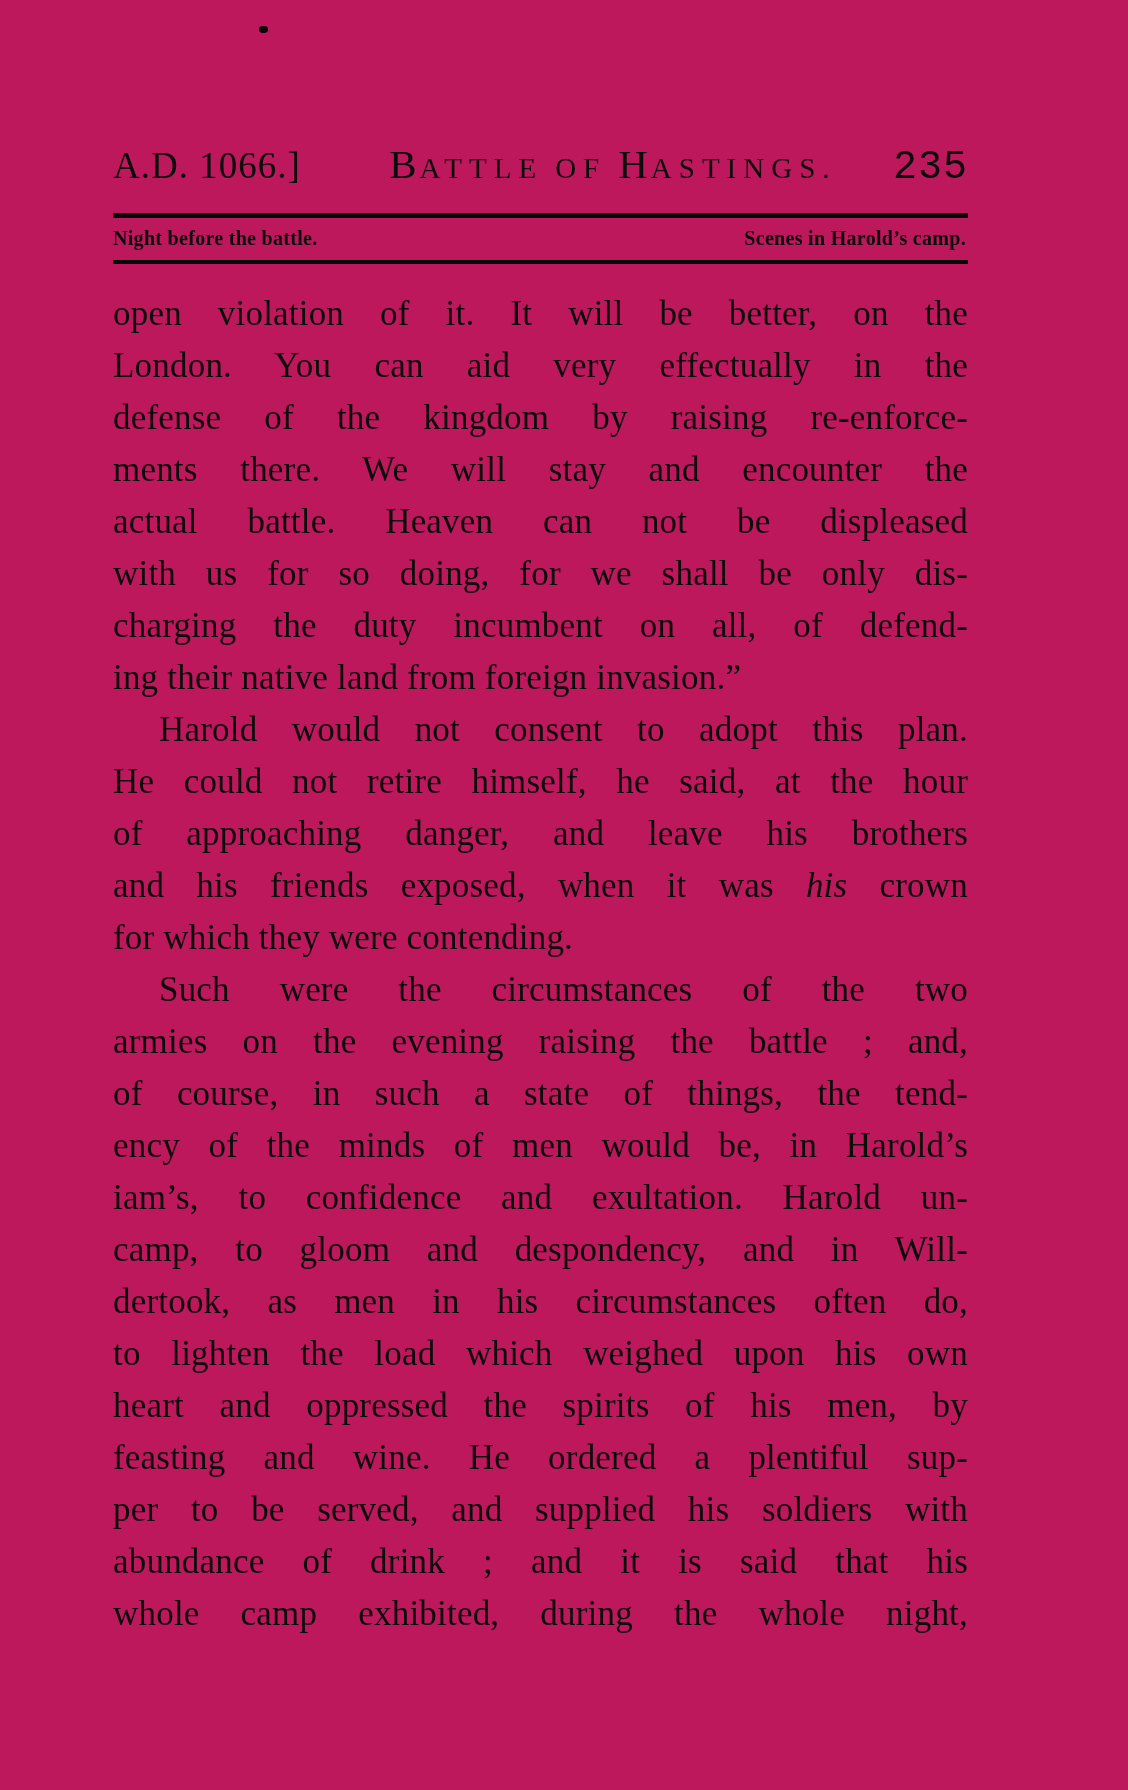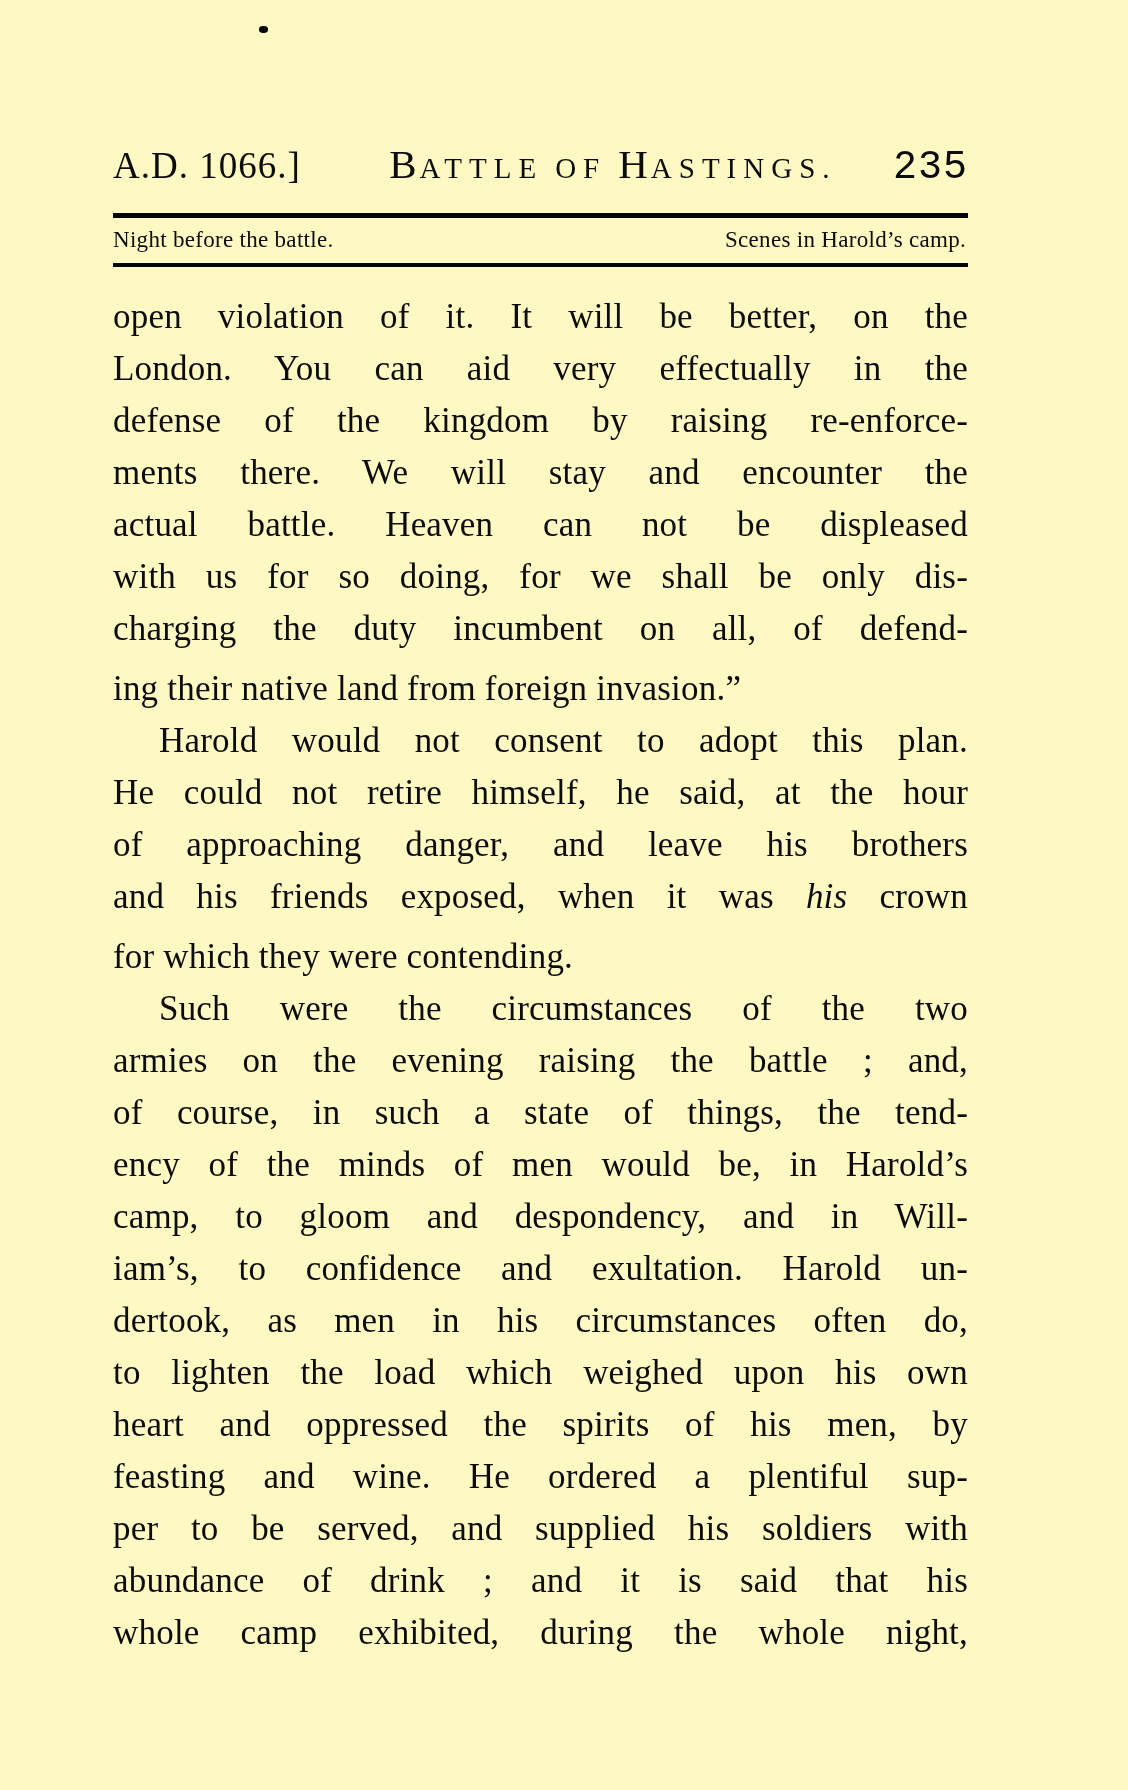--- a/index.html
+++ b/index.html
@@ -1,20 +1,20 @@
 <!DOCTYPE html>
 <html><head>
 <meta charset="utf-8">
 <style>
   html, body { margin: 0; padding: 0; }
   .page {
     position: relative;
     width: 1128px;
     height: 1790px;
-    background: #fef9c3;
+    background: #be185d;
     color: #0c0c0c;
     font-family: "Liberation Serif", serif;
     overflow: hidden;
   }
   .speck {
     position: absolute;
     left: 259px;
     top: 26px;
     width: 9px;
     height: 7px;
@@ -49,42 +49,42 @@
   .pagenum { font-size: 40px; letter-spacing: 1px; font-family: Liberation Mono, monospace; }
   .rule-thick {
     height: 5px;
     background: #060606;
     margin-top: 15px;
   }
   .runheads {
     display: flex;
     justify-content: space-between;
     align-items: baseline;
-    font-size: 23px;
-    font-weight: normal;
+    font-size: 20px;
+    font-weight: bold;
     padding: 9px 2px 10px 0;
     letter-spacing: 0.3px;
   }
   .rule-thin {
     height: 4px;
     background: #060606;
   }
   .bodytext {
     margin-top: 24px;
     font-size: 35px;
     line-height: 52px;
     letter-spacing: 0.2px;
   }
   .line {
     height: 52px;
     text-align: justify;
     text-align-last: justify;
     white-space: normal;
   }
-  .line.short { text-align-last: left; margin-top: 8px; }
+  .line.short { text-align-last: left; }
   .line.indent { text-indent: 46px; }
   .ital { font-style: italic; }
 </style>
 </head>
 <body>
 
 <div class="page">
   <span class="speck"></span>
 
   <div class="sheet">
@@ -115,22 +115,22 @@
         <div class="line short"><span>ing their native land from foreign invasion.”</span></div>
         <div class="line indent"><span>Harold would not consent to adopt this plan.</span></div>
         <div class="line"><span>He could not retire himself, he said, at the hour</span></div>
         <div class="line"><span>of approaching danger, and leave his brothers</span></div>
         <div class="line"><span>and his friends exposed, when it was </span><span class="ital">his</span><span> crown</span></div>
         <div class="line short"><span>for which they were contending.</span></div>
         <div class="line indent"><span>Such were the circumstances of the two</span></div>
         <div class="line"><span>armies on the evening raising the battle ; and,</span></div>
         <div class="line"><span>of course, in such a state of things, the tend-</span></div>
         <div class="line"><span>ency of the minds of men would be, in Harold’s</span></div>
+        <div class="line"><span>iam’s, to confidence and exultation.  Harold un-</span></div>
         <div class="line"><span>camp, to gloom and despondency, and in Will-</span></div>
-        <div class="line"><span>iam’s, to confidence and exultation.  Harold un-</span></div>
         <div class="line"><span>dertook, as men in his circumstances often do,</span></div>
         <div class="line"><span>to lighten the load which weighed upon his own</span></div>
         <div class="line"><span>heart and oppressed the spirits of his men, by</span></div>
         <div class="line"><span>feasting and wine.  He ordered a plentiful sup-</span></div>
         <div class="line"><span>per to be served, and supplied his soldiers with</span></div>
         <div class="line"><span>abundance of drink ; and it is said that his</span></div>
         <div class="line"><span>whole camp exhibited, during the whole night,</span></div>
       </div>
 
   </div>

